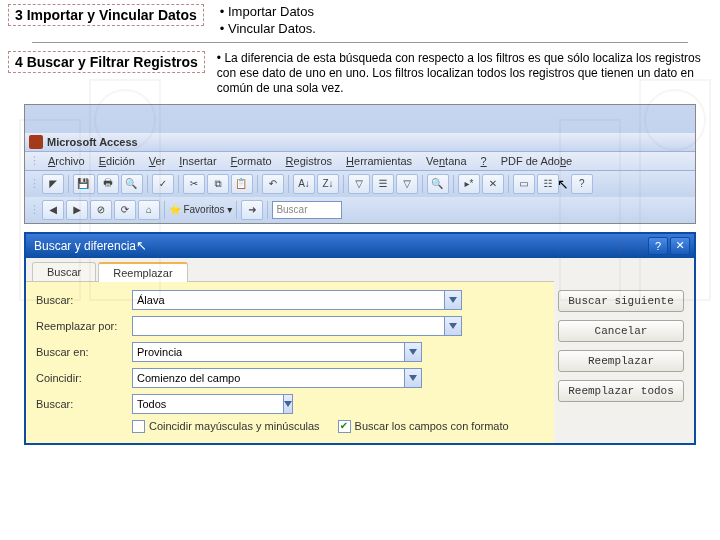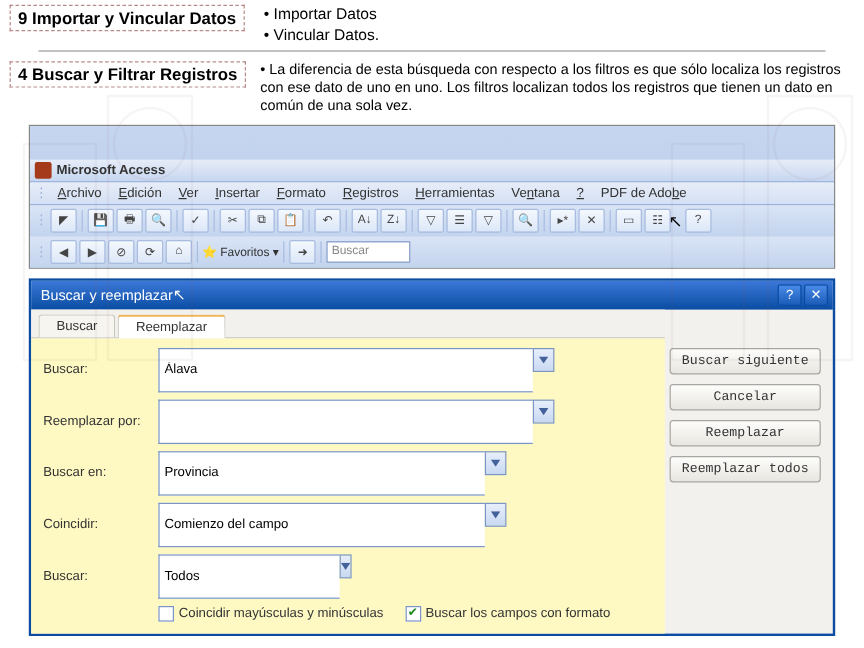--- a/index.html
+++ b/index.html
@@ -43,21 +43,21 @@
   .dlg-body { display: flex; }
   .dlg-main { flex: 1; padding: 0; }
   .tabs { display: flex; background: #f2f1ee; border-bottom: 1px solid #c9c6bd; padding-top: 4px; padding-left: 6px; gap: 0; }
   .tab { padding: 3px 14px; border: 1px solid #c9c6bd; border-bottom: none; background: #f7f5f0; font-size: 11px; color: #333; border-radius: 3px 3px 0 0; margin-right: 2px; }
   .tab.active { background: #fff; border-top: 2px solid #f0b456; margin-bottom: -1px; }
   .form-area { padding: 8px 10px 10px 10px; background: #fef9c3; }
   .form-row { display: flex; align-items: center; margin-bottom: 6px; gap: 6px; }
   .form-label { width: 90px; font-size: 11px; color: #333; }
   .combo { flex: 1; display: flex; max-width: 290px; }
   .combo.wide { max-width: 330px; }
-  .combo input { flex: 1; height: 37px; border: 1px solid #7a95c6; border-right: none; padding: 0 4px; font-size: 11px; background: #fff; }
+  .combo input { flex: 1; height: 20px; border: 1px solid #7a95c6; border-right: none; padding: 0 4px; font-size: 11px; background: #fff; }
   .combo-btn { width: 18px; height: 20px; border: 1px solid #7a95c6; background: linear-gradient(#e7eefb, #c9d9f2); display: flex; align-items: center; justify-content: center; }
   .combo-btn svg { width: 8px; height: 6px; }
   .checks { display: flex; gap: 18px; margin-left: 96px; margin-top: 4px; }
   .chk { display: flex; align-items: center; gap: 4px; font-size: 11px; color: #333; }
   .chk-box { width: 13px; height: 13px; border: 1px solid #7a95c6; background: #fff; display: flex; align-items: center; justify-content: center; font-size: 10px; color: #1a8a1a; line-height: 1; }
   
   .dlg-side { width: 140px; padding: 32px 10px 10px 4px; display: flex; flex-direction: column; gap: 8px; }
   .win-btn { height: 22px; border: 1px solid #a8a6a0; border-radius: 3px; background: linear-gradient(#fdfdfc, #e8e6df); font-size: 11px; color: #333; display: flex; align-items: center; justify-content: center; font-family: Liberation Mono, monospace; }
   
   .title-cursor { position: relative; left: -4px; font-size: 13px; }
@@ -72,21 +72,21 @@
         <rect x="90" y="80" width="70" height="220"></rect>
         <rect x="560" y="120" width="60" height="180"></rect>
         <rect x="640" y="80" width="70" height="220"></rect>
 <circle cx="125" cy="120" r="30"></circle>
         <circle cx="675" cy="120" r="30"></circle>
 </g>
     </svg>
 </div>
 
 <div class="header-row">
-  <div class="section-title">9 Importar y Vincular Datos</div>
+  <div class="section-title">3 Importar y Vincular Datos</div>
   <div class="bullet-list">
     <div>Importar Datos</div>
     <div>Vincular Datos.</div>
   </div>
 </div>
 <hr class="divider">
 
 <div class="desc-row">
   <div class="section-title">4 Buscar y Filtrar Registros</div>
   <div class="desc-text">• <span>La diferencia de esta búsqueda con respecto a los filtros es que sólo localiza los registros con ese dato de uno en uno. Los filtros localizan todos los registros que tienen un dato en común de una sola vez.</span></div>
@@ -155,21 +155,21 @@
     <div class="tool-sep"></div>
     <div class="tool-btn">➜</div>
     <div class="tool-sep"></div>
     <div class="search-box">Buscar</div>
   </div>
 </div>
 
 <div class="dlg">
   <div class="dlg-title">
     <div class="dlg-title-left">
-      <span>Buscar y reemplazar</span>
+      <span>Buscar y diferencia</span>
       <span class="title-cursor">↖</span>
     </div>
     <div class="dlg-buttons-tb">
       <div class="dlg-tb-btn">?</div>
       <div class="dlg-tb-btn">✕</div>
     </div>
   </div>
   <div class="dlg-body">
     <div class="dlg-main">
       <div class="tabs">

